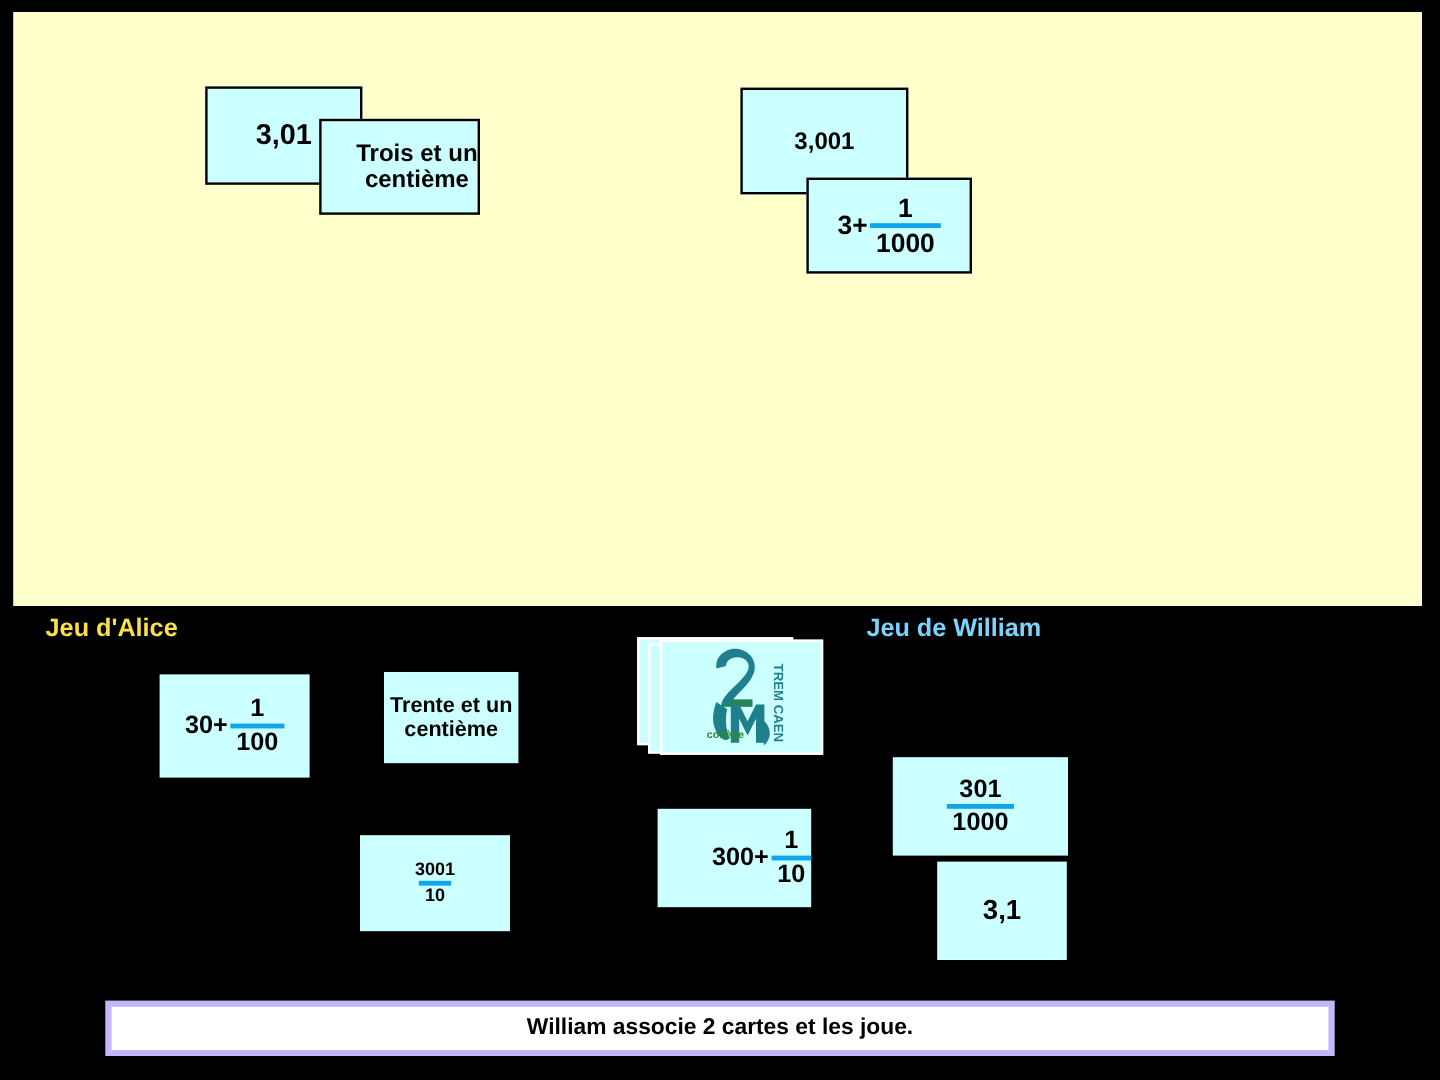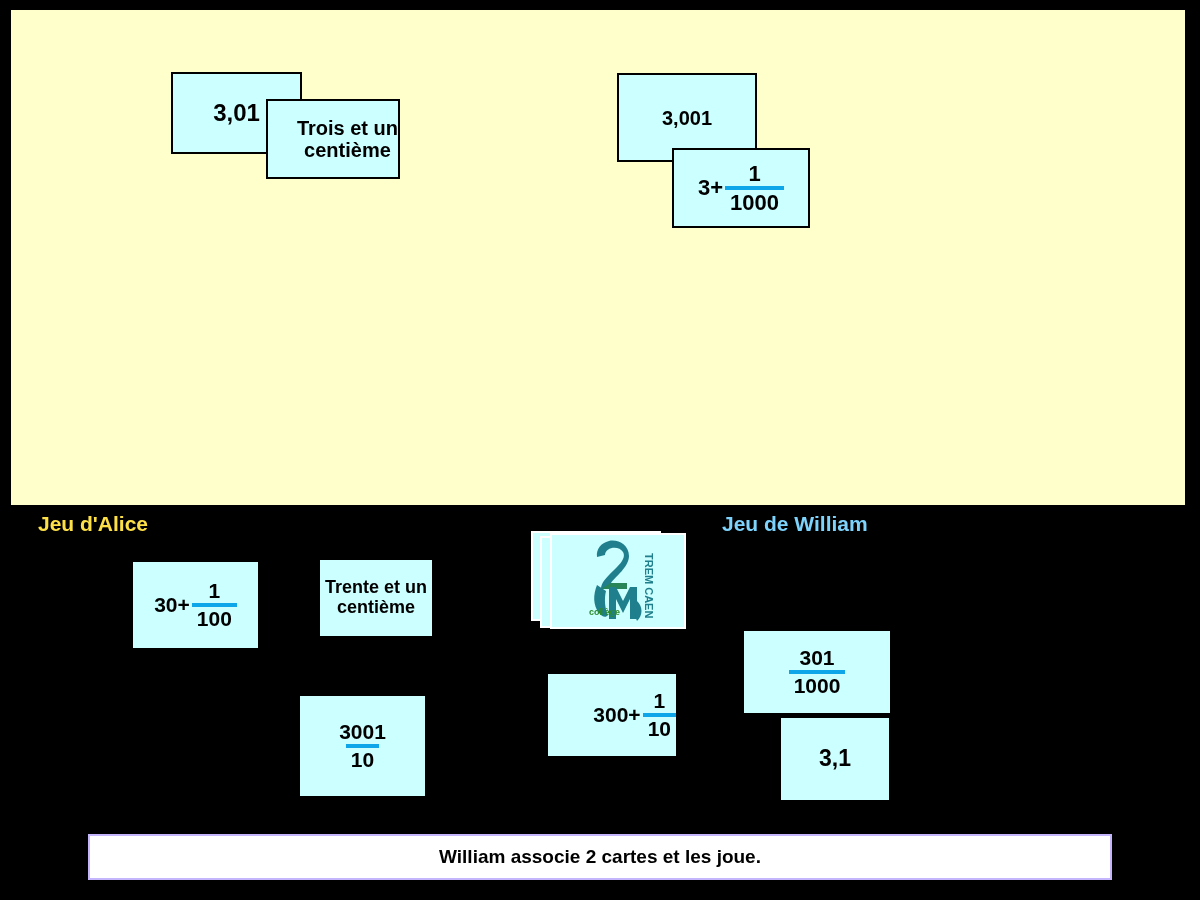--- a/index.html
+++ b/index.html
@@ -108,21 +108,21 @@
   }
 
   
   #caption-bar {
     position: absolute;
     left: 88px;
     top: 834px;
     width: 1024px;
     height: 46px;
     background: #FFFFFF;
-    border: 2px solid #c4b5fd;
+    border: 5px solid #c4b5fd;
     box-sizing: border-box;
     display: flex;
     align-items: center;
     justify-content: center;
   }
   #caption-text {
     font-size: 19px;
     font-weight: bold;
     color: #000000;
   }
@@ -172,21 +172,21 @@
       </span>
     </span>
   </div>
 
   <div class="card" style="left:320px; top:560px; width:112px; height:76px; font-size:18px;">
     <span class="txt">Trente et un
 centième</span>
   </div>
 
 
-  <div class="card" style="left:300px; top:696px; width:125px; height:100px; font-size:21px;">
+  <div class="card" style="left:300px; top:696px; width:125px; height:80px; font-size:15px;">
     <span class="frac-expr">
       <span class="frac">
         <span class="num">3001</span>
         <span class="den">10</span>
       </span>
     </span>
   </div>
 
   <div id="deck">
     <div class="deck-card" id="deck-card-1"></div>

